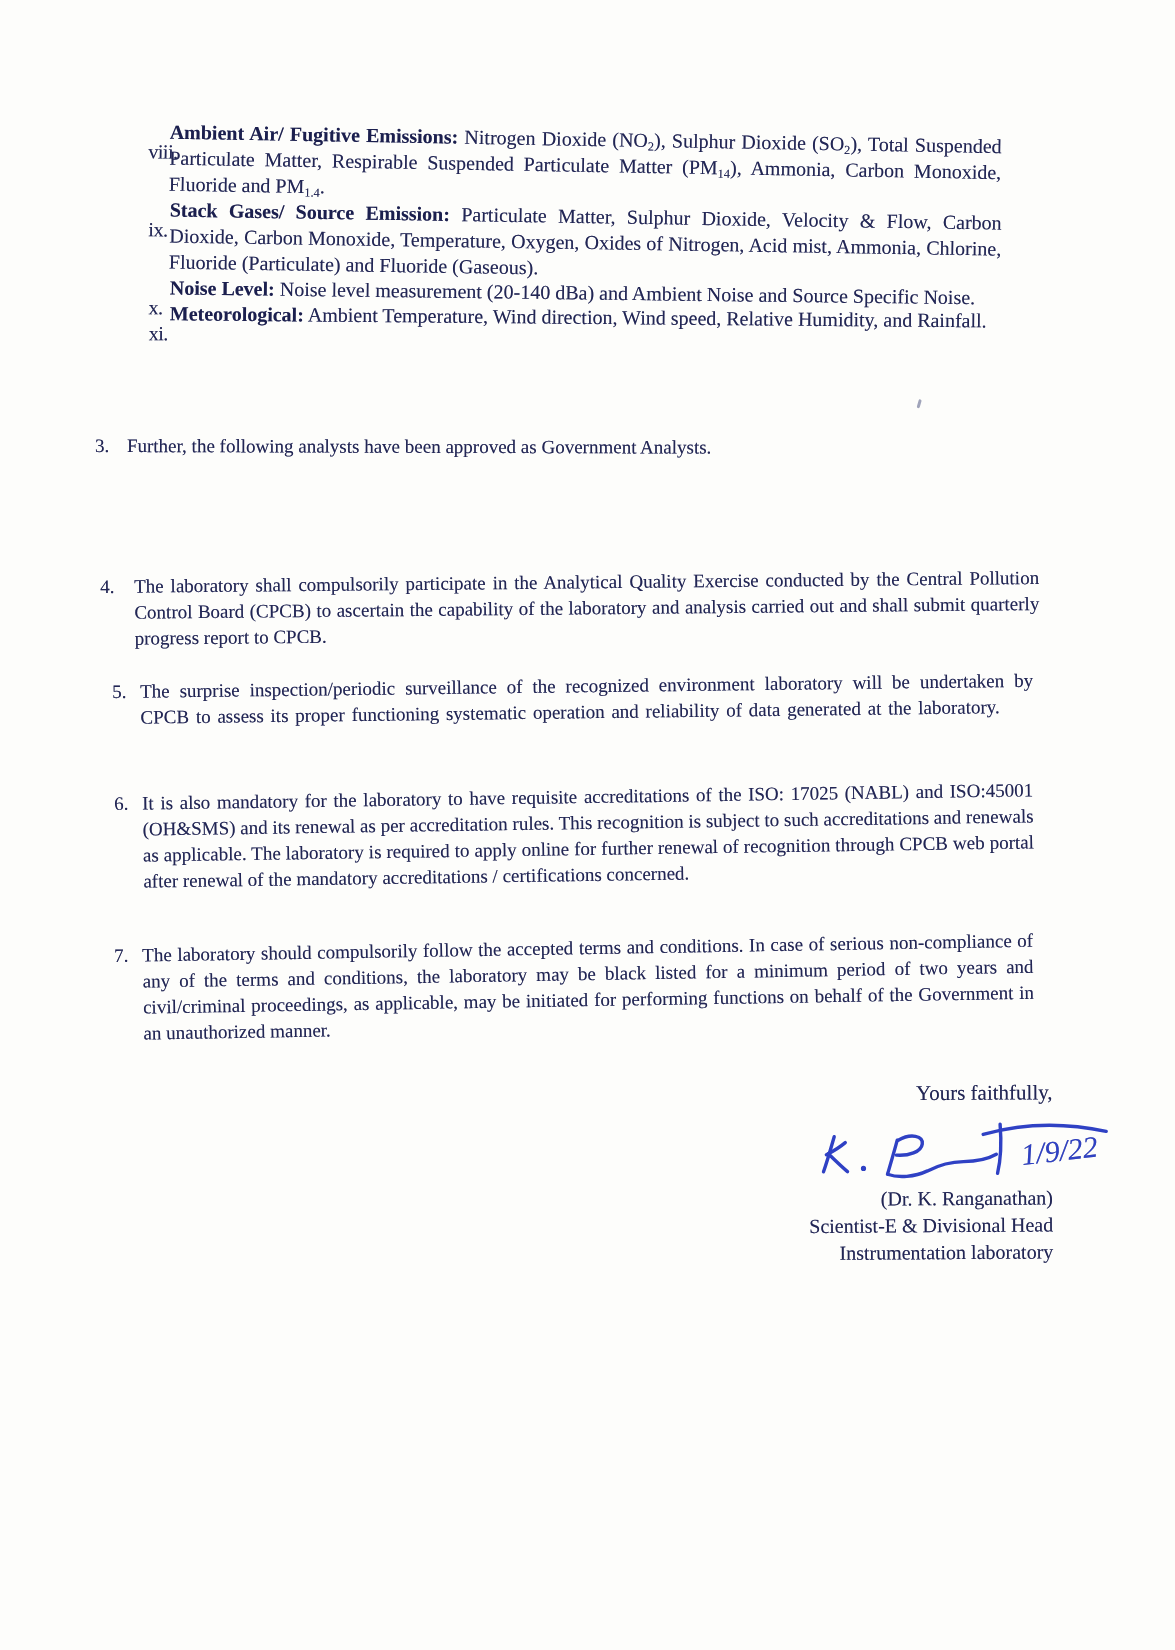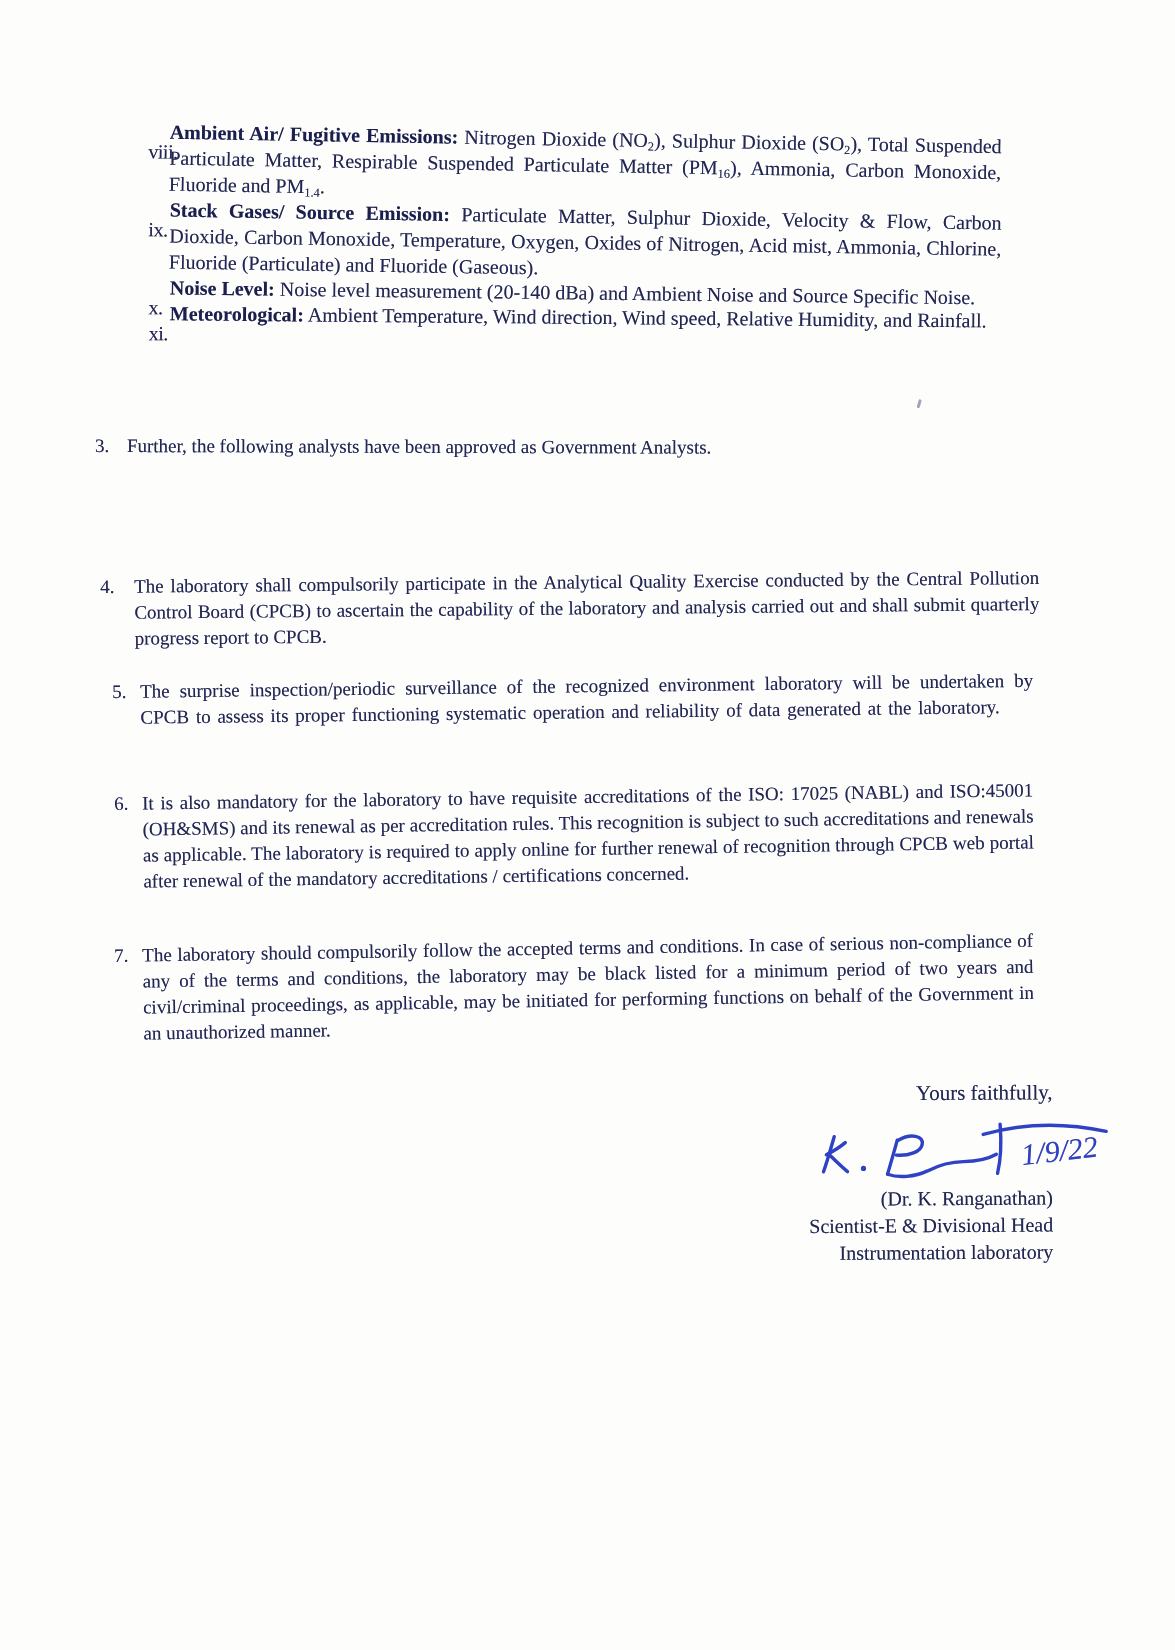--- a/index.html
+++ b/index.html
@@ -55,21 +55,21 @@
   .page { text-shadow:0 0 0.5px rgba(34,38,85,0.45); }
 </style>
 </head>
 <body>
 
 <div class="page">
 
   <ol class="blk param-list">
     <li class="rot-viii">
       <span class="li-marker">viii.</span>
-      <span class="li-body"><b>Ambient Air/ Fugitive Emissions:</b> Nitrogen Dioxide (NO<sub>2</sub>), Sulphur Dioxide (SO<sub>2</sub>), Total Suspended Particulate Matter, Respirable Suspended Particulate Matter (PM<sub>16</sub>), Ammonia, Carbon Monoxide, Fluoride and PM<sub>1.4</sub>.</span>
+      <span class="li-body"><b>Ambient Air/ Fugitive Emissions:</b> Nitrogen Dioxide (NO<sub>2</sub>), Sulphur Dioxide (SO<sub>2</sub>), Total Suspended Particulate Matter, Respirable Suspended Particulate Matter (PM<sub>14</sub>), Ammonia, Carbon Monoxide, Fluoride and PM<sub>1.4</sub>.</span>
     </li>
     <li class="rot-ix">
       <span class="li-marker">ix.</span>
       <span class="li-body"><b>Stack Gases/ Source Emission:</b> Particulate Matter, Sulphur Dioxide, Velocity &amp; Flow, Carbon Dioxide, Carbon Monoxide, Temperature, Oxygen, Oxides of Nitrogen, Acid mist, Ammonia, Chlorine, Fluoride (Particulate) and Fluoride (Gaseous).</span>
     </li>
     <li class="rot-x">
       <span class="li-marker">x.</span>
       <span class="li-body"><b>Noise Level:</b> Noise level measurement (20-140 dBa) and Ambient Noise and Source Specific Noise.</span>
     </li>
     <li class="rot-xi">

